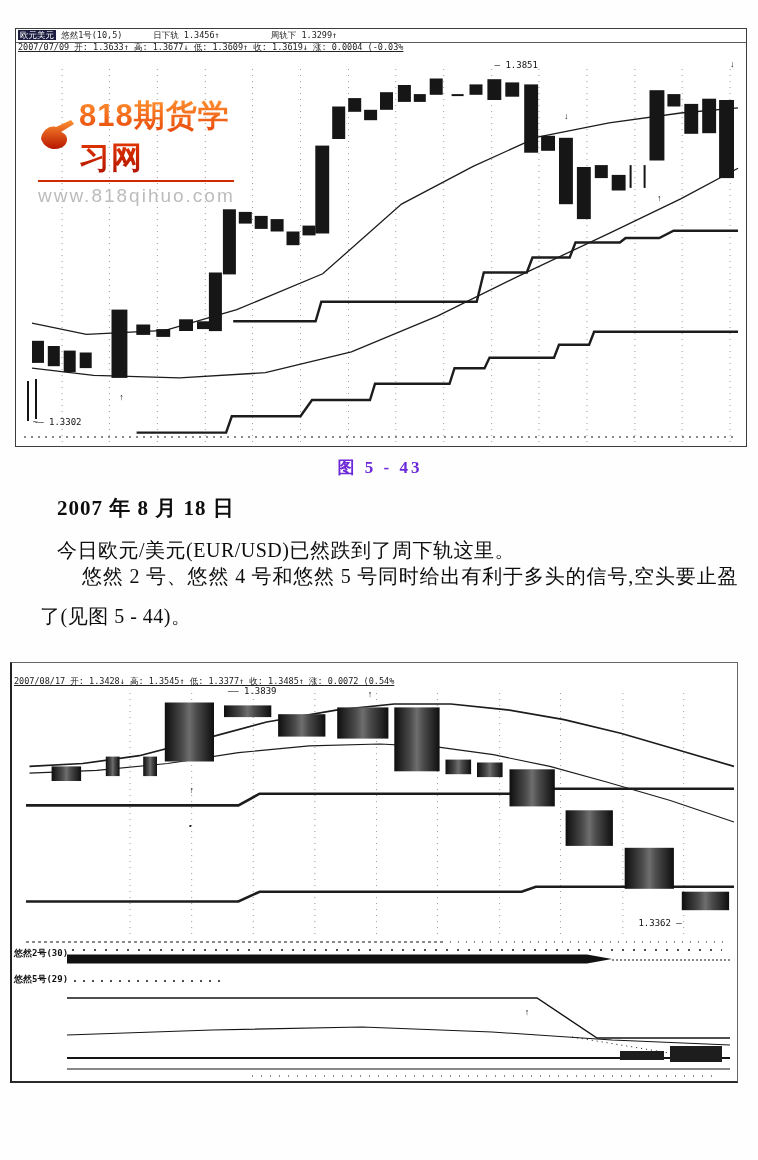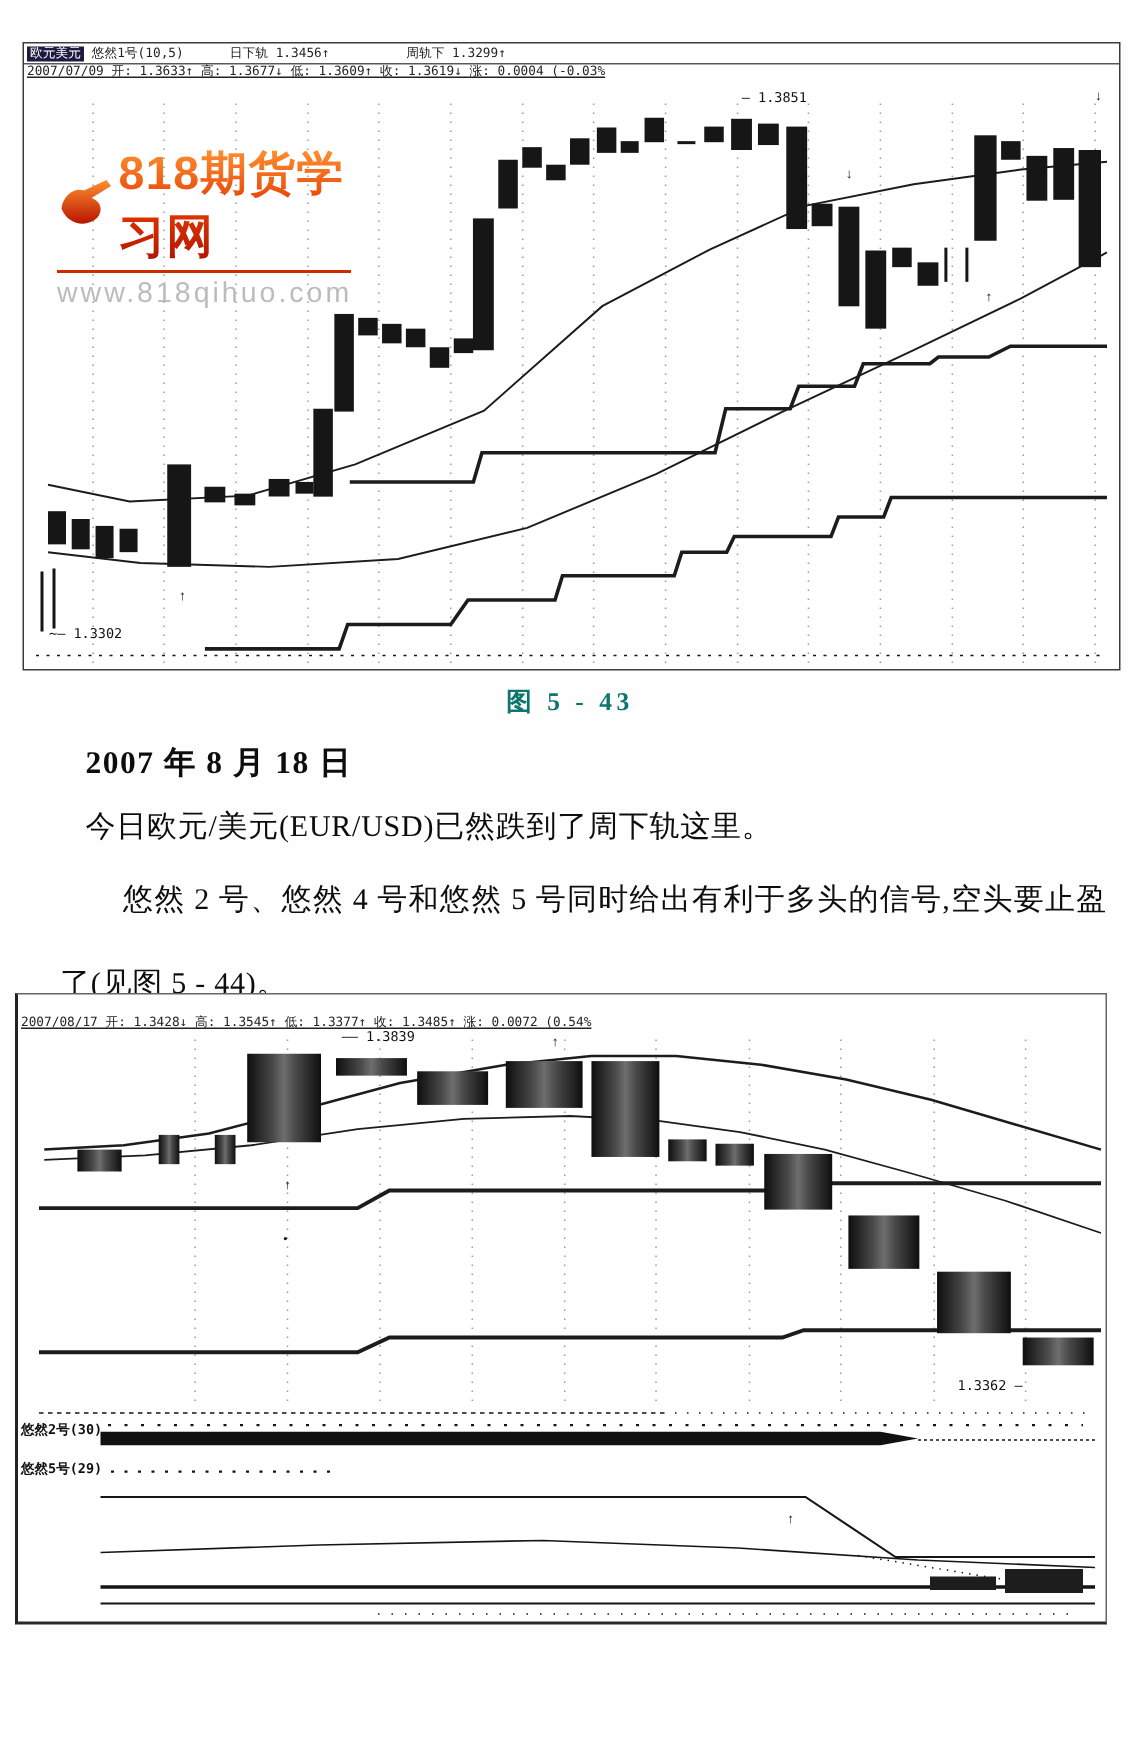--- a/index.html
+++ b/index.html
@@ -5,38 +5,38 @@
   html,body{margin:0;padding:0;background:#e8e8e8;}
   #page{position:relative;width:758px;height:1160px;background:#fefefe;overflow:hidden;
         font-family:"Liberation Serif","DejaVu Serif",serif;color:#111;}
   .frame{position:absolute;background:#fff;}
   #chart43{left:15px;top:28px;width:730px;height:417px;border:1px solid #3c3c3c;}
   #chart44{left:10px;top:662px;width:725px;height:418px;border:1px solid #666;border-left:2px solid #222;border-bottom:2px solid #2a2a2a;}
   .hdr1{position:absolute;top:0;left:0;right:0;height:11px;font:8.5px "DejaVu Sans Mono",monospace;
         color:#222;border-bottom:1px solid #5a5a5a;white-space:pre;overflow:hidden;padding:1px 2px;}
   .hdr2{position:absolute;top:13px;left:2px;right:2px;height:10px;font:8.5px "DejaVu Sans Mono",monospace;
         color:#222;white-space:pre;overflow:hidden;text-decoration:underline;}
-  .sym{background:#1c1c40;color:#fff;padding:0 2px;}
+  .sym{background:#1c1c40;color:#fff;padding:0 2px;font-family:Liberation Serif, serif;}
   svg.canvas{position:absolute;left:0;top:0;}
   .ind-label{position:absolute;left:2px;font:bold 9px "DejaVu Sans Mono",monospace;color:#111;white-space:nowrap;}
-  .caption{position:absolute;text-align:center;font-weight:bold;font-size:17px;letter-spacing:3px;color:#0f766e;}
+  .caption{position:absolute;text-align:center;font-weight:bold;font-size:17px;letter-spacing:3px;color:#6d28d9;}
   #cap43{left:15px;top:456px;width:730px;}
   #cap44{left:10px;top:1088px;width:725px;}
   #wm{position:absolute;left:22px;top:66px;z-index:5;width:210px;}
   #wm .row{display:flex;align-items:center;}
   #wm .title{font-family:"Liberation Sans","DejaVu Sans",sans-serif;font-weight:bold;font-size:31px;letter-spacing:1px;
        background:linear-gradient(180deg,#ff9030 5%,#e23500 55%,#b01400 95%);
        -webkit-background-clip:text;background-clip:text;color:transparent;}
   #wm .rule{height:2px;background:#cf2a00;width:196px;margin:1px 0 3px 0;}
   #wm .url{font-family:"Liberation Sans","DejaVu Sans",sans-serif;font-weight:normal;font-size:19px;
        color:#bcbcbc;letter-spacing:2px;}
   .article{position:absolute;color:#0d0d0d;}
   #heading{left:57px;top:494px;font-size:21px;font-weight:bold;letter-spacing:1px;}
   #para1{left:57px;top:537px;font-size:20px;letter-spacing:0.5px;}
-  #para2{left:40px;top:572px;width:698px;font-size:20px;line-height:56px;
+  #para2{left:40px;top:556px;width:698px;font-size:20px;line-height:40px;
          text-indent:42px;text-align:justify;letter-spacing:0.5px;margin:0;}
 </style>
 </head>
 <body>
 
 <div id="page">
 
   <div class="frame" id="chart43">
     <div class="hdr1"><span class="sym">欧元美元</span><span> </span><span>悠然1号(10,5)</span><span>      </span><span>日下轨 1.3456↑          周轨下 1.3299↑</span></div>
     <div class="hdr2">2007/07/09 开: 1.3633↑ 高: 1.3677↓ 低: 1.3609↑ 收: 1.3619↓ 涨: 0.0004 (-0.03%</div>

